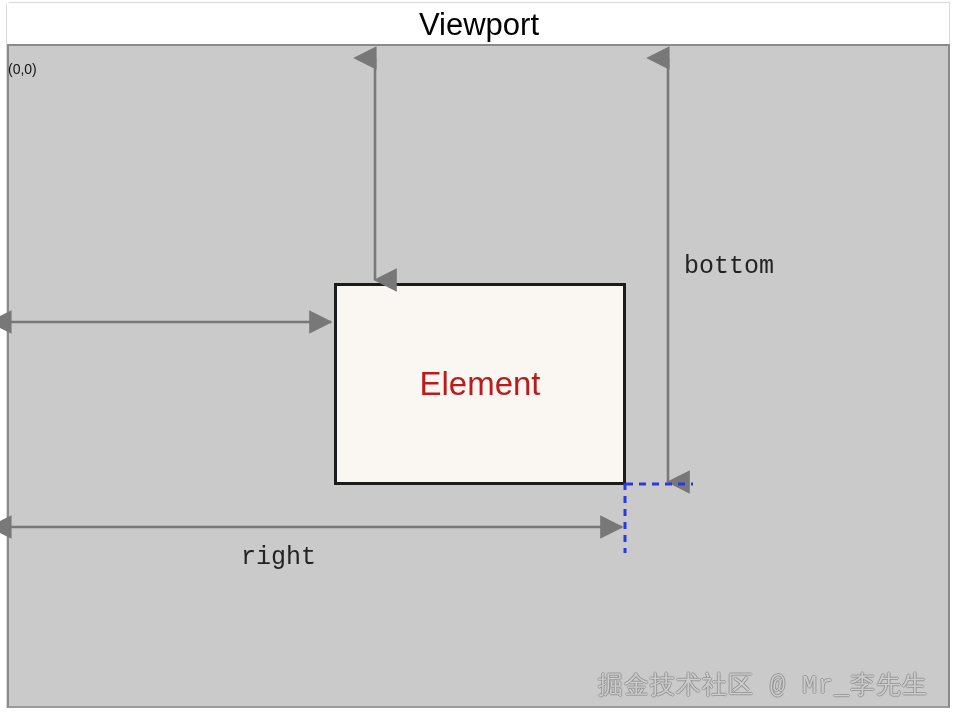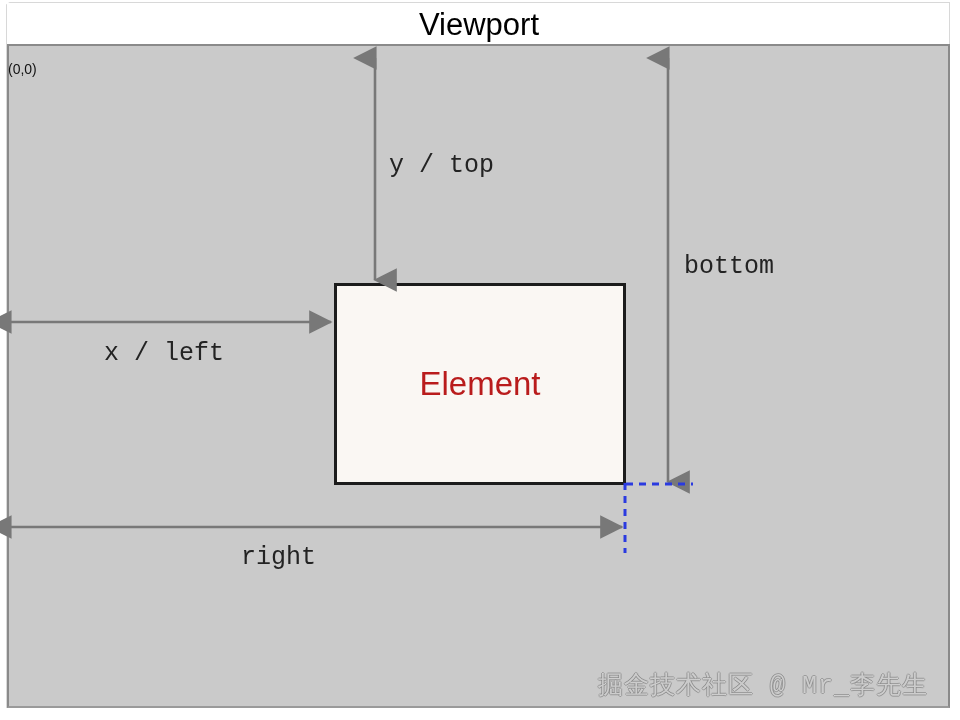--- a/index.html
+++ b/index.html
@@ -182,23 +182,21 @@
     </g>
 
     <g>
       <line x1="626" y1="484" x2="693" y2="484" stroke="#2a3ae0" stroke-width="3" stroke-dasharray="7 6"></line>
     </g>
     <g>
       <line x1="625" y1="483" x2="625" y2="553" stroke="#2a3ae0" stroke-width="3" stroke-dasharray="7 6"></line>
     </g>
   </svg>
 
-  <div class="dim-label dim-top">y / top</div>
-
-  <div class="dim-label dim-left">x / left</div>
+
 
   <div class="dim-label dim-bottom">bottom</div>
 
   <div class="dim-label dim-right">right</div>
 
   <div class="watermark">掘金技术社区 @ Mr_李先生</div>
 
 </div>
 
 </body></html>

